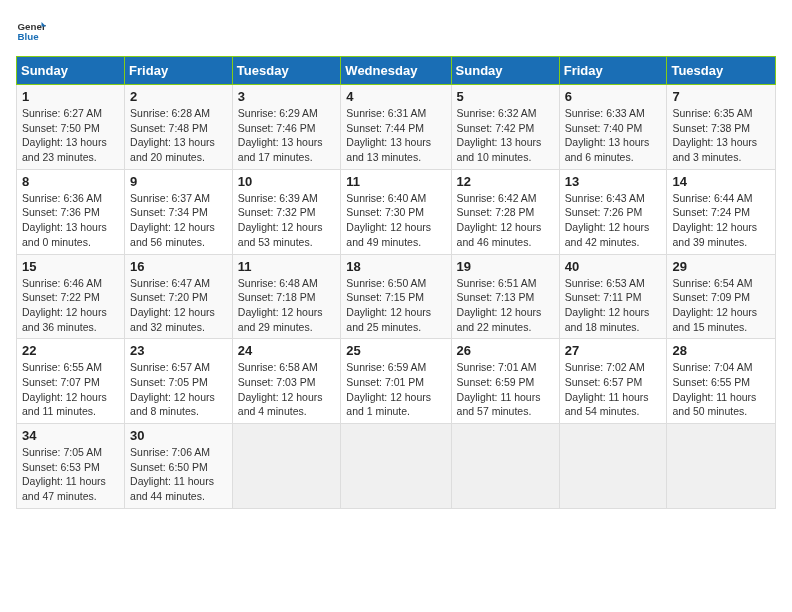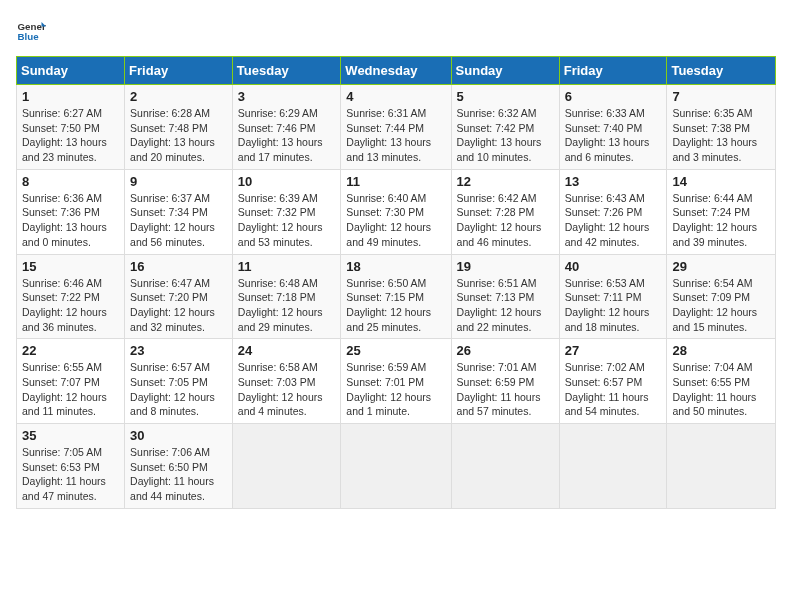--- a/index.html
+++ b/index.html
@@ -225,21 +225,21 @@
         <span class="day-num">27</span>
         <span class="day-detail">Sunrise: 7:02 AM<br>Sunset: 6:57 PM<br>Daylight: 11 hours and 54 minutes.</span>
       </td>
         <td>
         <span class="day-num">28</span>
         <span class="day-detail">Sunrise: 7:04 AM<br>Sunset: 6:55 PM<br>Daylight: 11 hours and 50 minutes.</span>
       </td>
       </tr>
       <tr>
         <td>
-        <span class="day-num">35</span>
+        <span class="day-num">34</span>
         <span class="day-detail">Sunrise: 7:05 AM<br>Sunset: 6:53 PM<br>Daylight: 11 hours and 47 minutes.</span>
       </td>
         <td>
         <span class="day-num">30</span>
         <span class="day-detail">Sunrise: 7:06 AM<br>Sunset: 6:50 PM<br>Daylight: 11 hours and 44 minutes.</span>
       </td>
         <td class="empty-cell"></td>
         <td class="empty-cell"></td>
         <td class="empty-cell"></td>
         <td class="empty-cell"></td>

